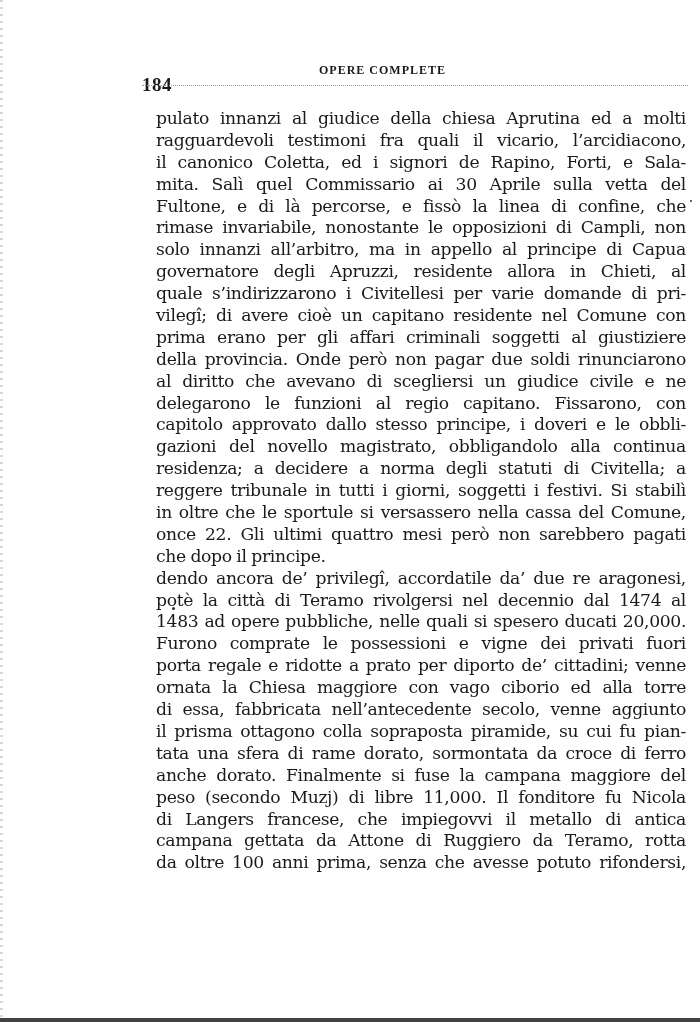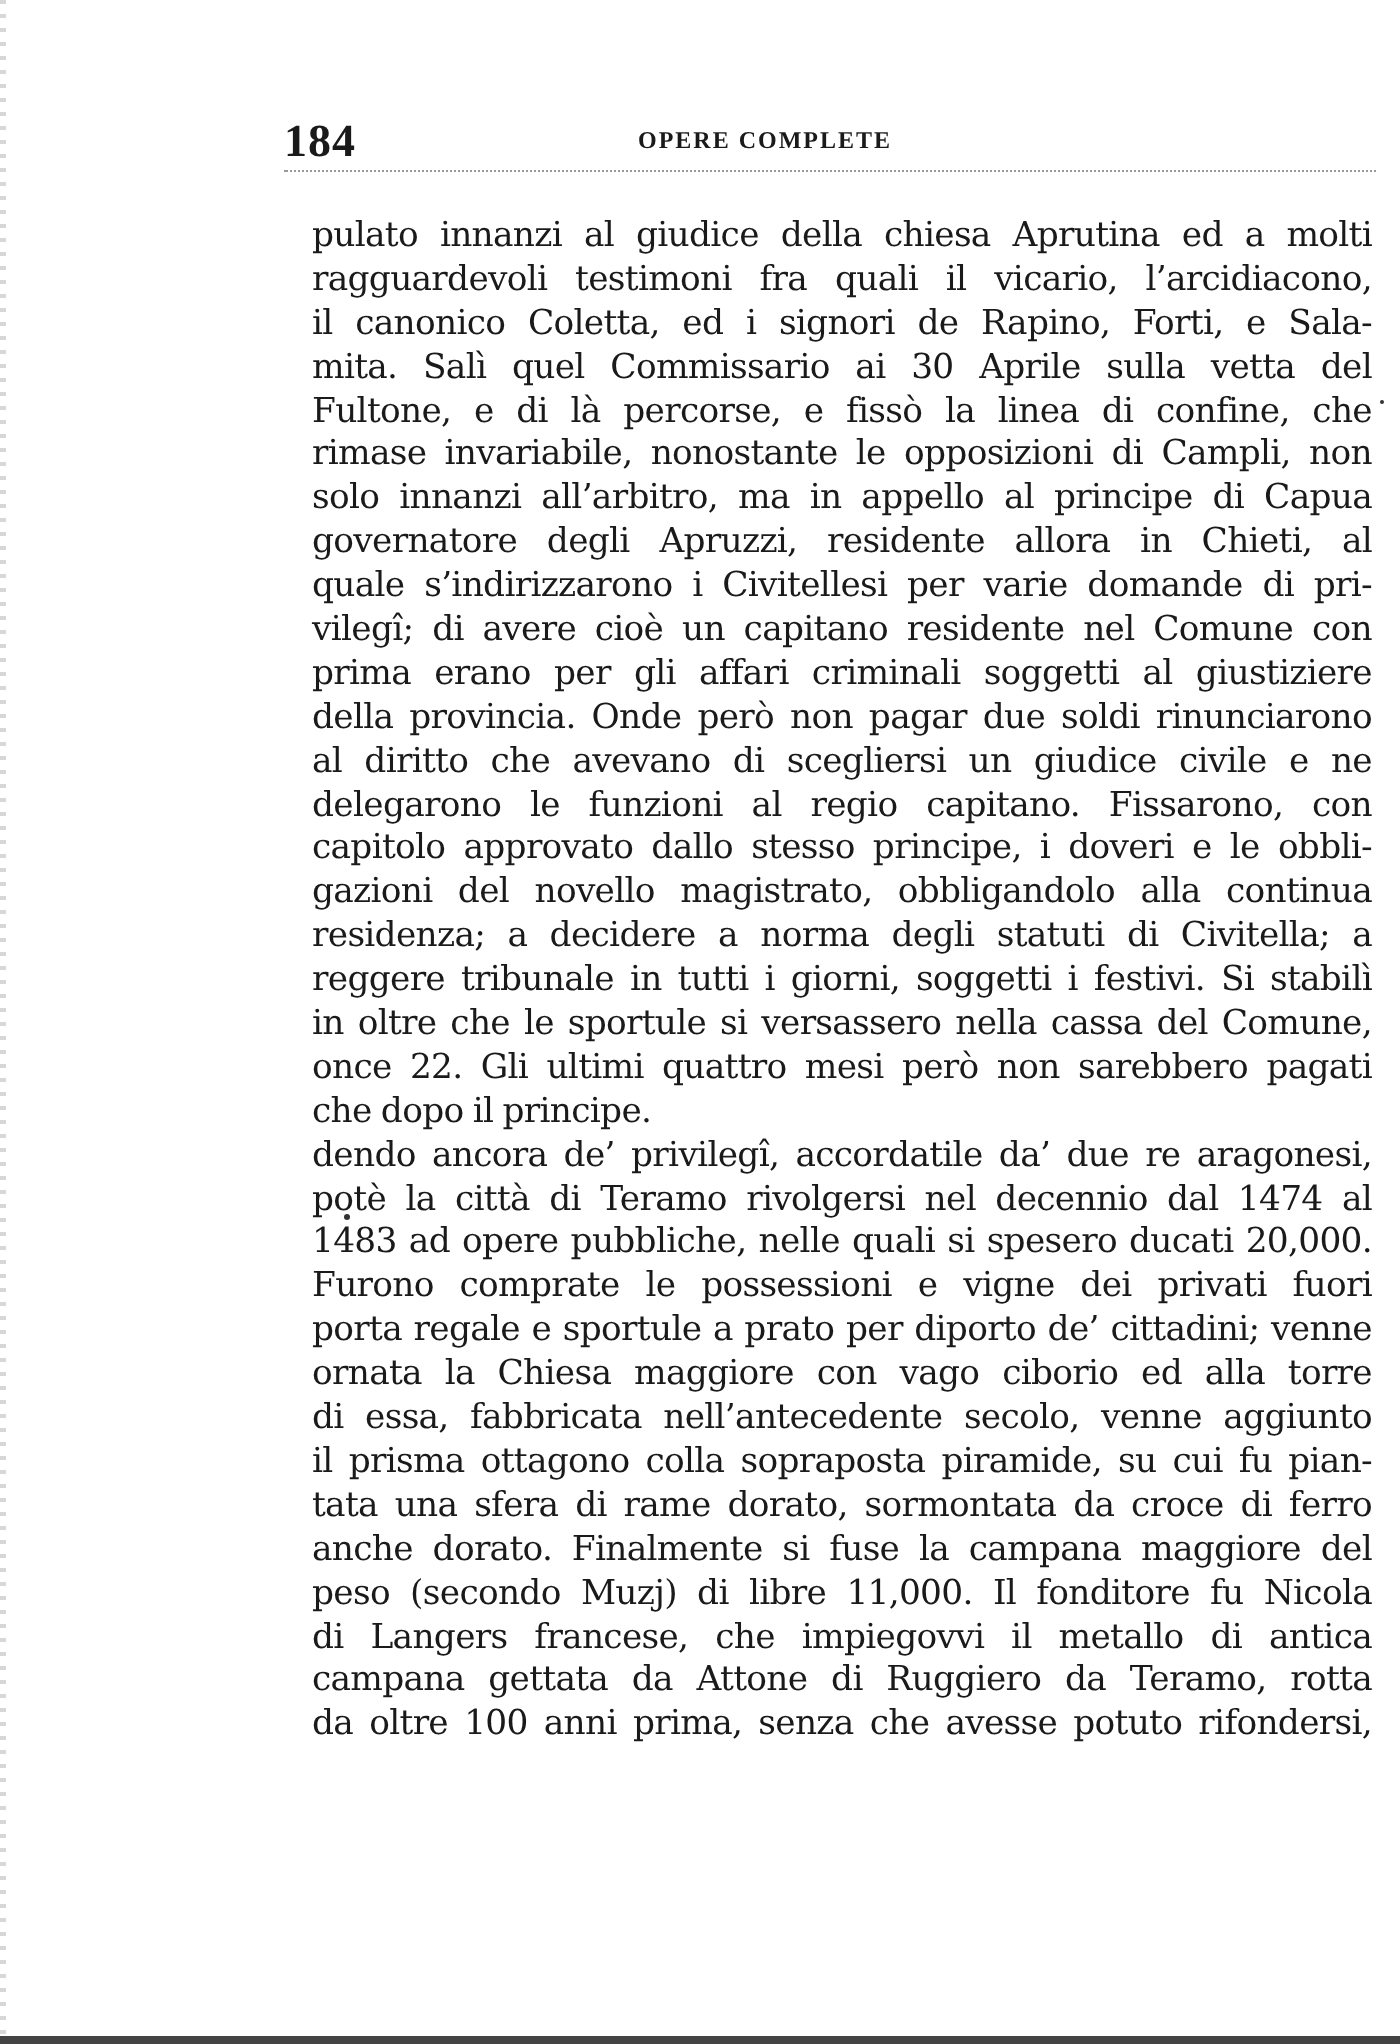--- a/index.html
+++ b/index.html
@@ -38,23 +38,23 @@
     .header {
       position: absolute;
       left: 142px;
       top: 58px;
       width: 546px;
       height: 24px;
     }
     .page-number {
       position: absolute;
       left: 0;
-      top: 0;
+      top: 16px;
       font-family: "Liberation Serif", "DejaVu Serif", serif;
-      font-size: 23px;
+      font-size: 19px;
       font-weight: bold;
       letter-spacing: 0.5px;
     }
     .running-head {
       position: absolute;
       left: 177px;
       top: 5px;
       font-family: "Liberation Serif", "DejaVu Serif", serif;
       font-size: 12px;
       font-weight: bold;
@@ -129,21 +129,21 @@
     <div class="line">gazioni del novello magistrato, obbligandolo alla continua</div>
     <div class="line">residenza; a decidere a norma degli statuti di Civitella; a</div>
     <div class="line">reggere tribunale in tutti i giorni, soggetti i festivi. Si stabilì</div>
     <div class="line">in oltre che le sportule si versassero nella cassa del Comune,</div>
     <div class="line">once 22. Gli ultimi quattro mesi però non sarebbero pagati</div>
     <div class="line last">che dopo il principe.</div>
     <div class="line">dendo ancora de’ privilegî, accordatile da’ due re aragonesi,</div>
     <div class="line">potè la città di Teramo rivolgersi nel decennio dal 1474 al</div>
     <div class="line">1483 ad opere pubbliche, nelle quali si spesero ducati 20,000.</div>
     <div class="line">Furono comprate le possessioni e vigne dei privati fuori</div>
-    <div class="line">porta regale e sportule a prato per diporto de’ cittadini; venne</div>
+    <div class="line">porta regale e ridotte a prato per diporto de’ cittadini; venne</div>
     <div class="line">ornata la Chiesa maggiore con vago ciborio ed alla torre</div>
     <div class="line">di essa, fabbricata nell’antecedente secolo, venne aggiunto</div>
     <div class="line">il prisma ottagono colla sopraposta piramide, su cui fu pian-</div>
     <div class="line">tata una sfera di rame dorato, sormontata da croce di ferro</div>
     <div class="line">anche dorato. Finalmente si fuse la campana maggiore del</div>
     <div class="line">peso (secondo Muzj) di libre 11,000. Il fonditore fu Nicola</div>
     <div class="line">di Langers francese, che impiegovvi il metallo di antica</div>
     <div class="line">campana gettata da Attone di Ruggiero da Teramo, rotta</div>
     <div class="line">da oltre 100 anni prima, senza che avesse potuto rifondersi,</div>
   </div>

